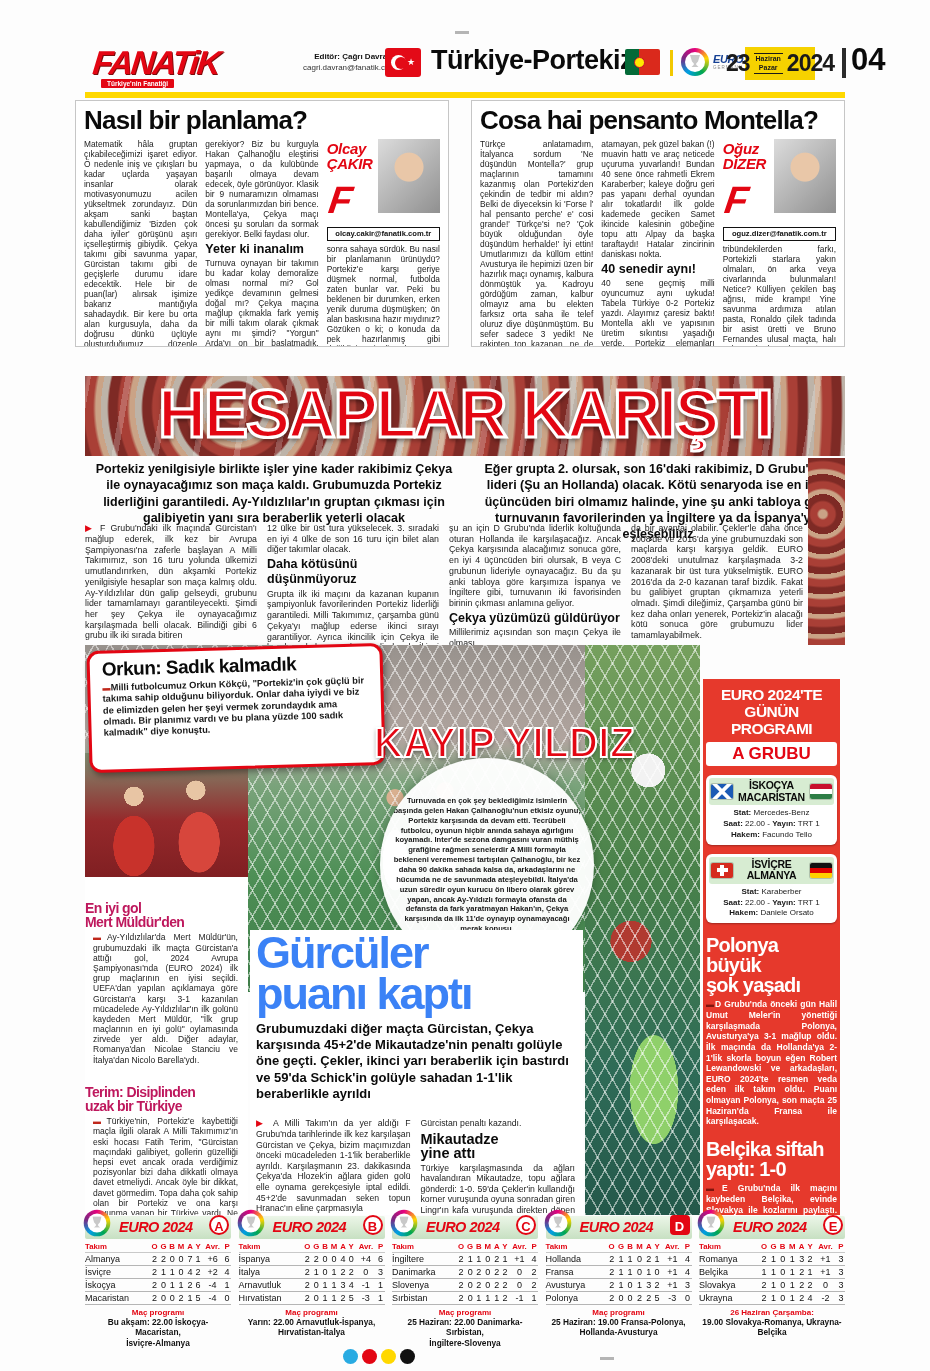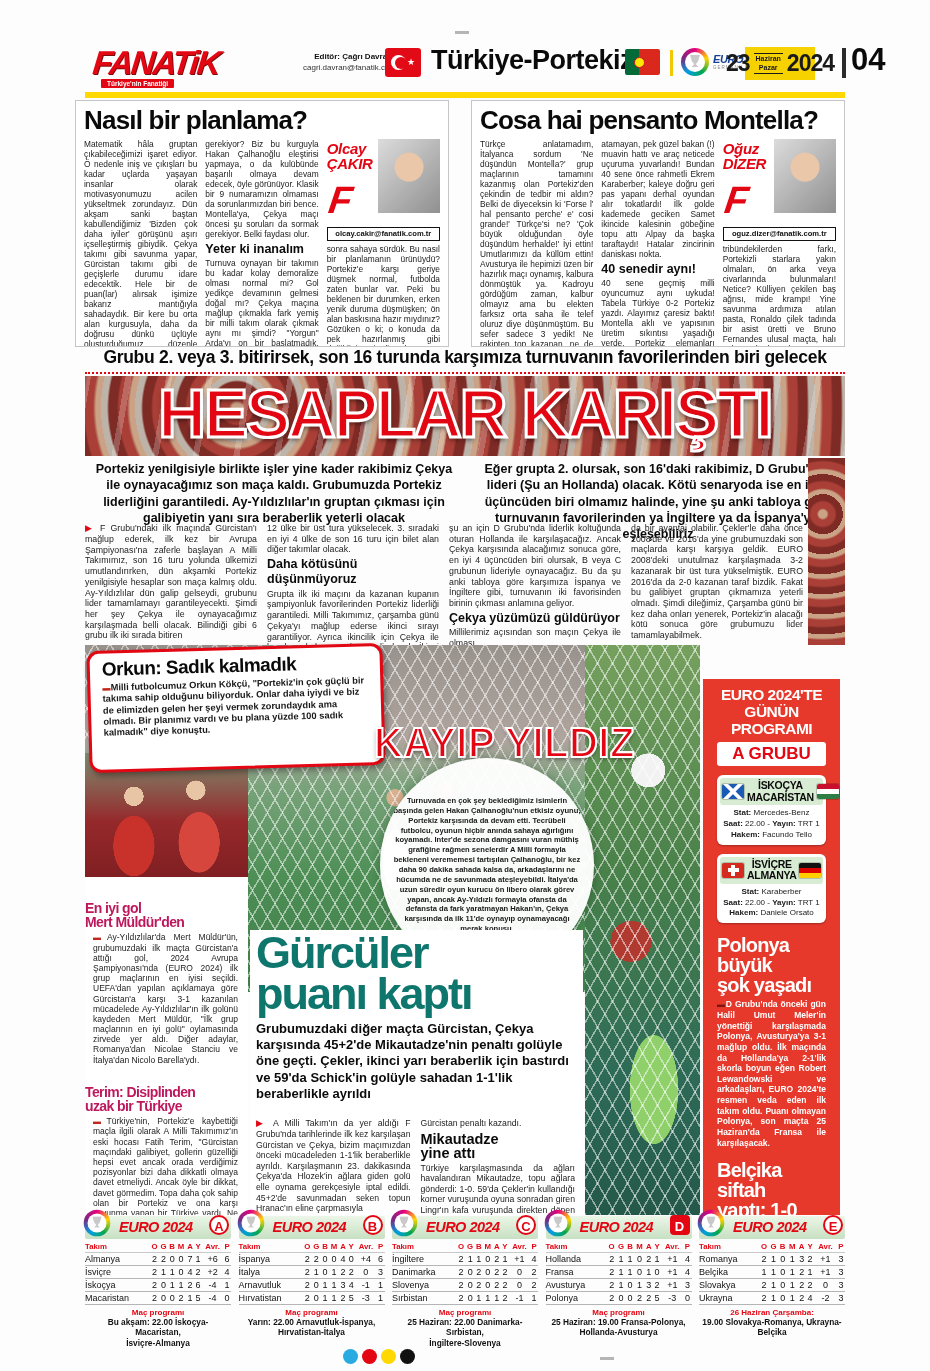--- a/index.html
+++ b/index.html
@@ -118,28 +118,28 @@
   #kayip-title{position:absolute;left:374px;top:720px;font-size:40px;font-weight:900;letter-spacing:0.5px;
     color:#e30613;-webkit-text-stroke:2px #fff;text-shadow:0 2px 4px rgba(0,0,0,.5);transform:scaleY(1.05);}
   #kayip-bubble{position:absolute;left:380px;top:758px;width:214px;height:214px;border-radius:50%;
     background:rgba(255,255,255,.96);box-shadow:0 0 10px rgba(0,0,0,.25);
     display:flex;align-items:center;justify-content:center;text-align:center;
     font-size:7.6px;line-height:1.3;font-weight:600;color:#1a1a1a;padding:16px 13px;overflow:hidden;}
   
   .larticle-title{margin:20px 0 3px;font-size:14px;font-weight:900;line-height:1.0;letter-spacing:-0.6px;color:#be185d;}
   .larticle-body{margin:0 8px 6px;font-size:8.5px;line-height:1.2;color:#222;}
   
-  #gurculer-title{margin:0;font-size:45px;font-weight:900;line-height:0.92;letter-spacing:-2px;color:#0f766e;}
+  #gurculer-title{margin:0;font-size:45px;font-weight:900;line-height:0.92;letter-spacing:-2px;color:#3b82f6;}
   #gurculer-intro{margin:6px 0 4px;font-size:13px;font-weight:700;line-height:1.25;color:#0a0a0a;}
   #gurculer-cols{display:flex;gap:10px;margin-top:16px;}
   #gurculer-cols .gcol{flex:1;font-size:8.7px;line-height:1.22;color:#222;}
   .gsub{font-weight:900;font-size:14.5px;line-height:1.0;margin:3px 0 2px;color:#0a0a0a;}
   
   #sidebar{position:absolute;left:703px;top:679px;width:137px;height:536px;background:#e6392c;
-    padding:7px 14px;overflow:hidden;}
+    padding:7px 3px;overflow:hidden;}
   #sidebar-title{color:#fff;font-weight:900;font-size:15.5px;line-height:1.1;text-align:center;letter-spacing:-0.5px;}
   #group-label{background:#fff;color:#e30613;font-weight:900;font-size:17px;text-align:center;
     border-radius:3px;margin-top:5px;padding:2px 0;}
   .match-card{background:#fff;border-radius:6px;margin-top:9px;padding:3px 3px 4px;box-shadow:0 1px 2px rgba(0,0,0,.3);}
   .match-teams{display:flex;align-items:center;gap:3px;background:#d7ecd2;border-radius:3px;padding:2px 2px;}
   .match-names{flex:1;text-align:center;font-weight:900;font-size:10.5px;line-height:1.1;color:#0a0a0a;letter-spacing:-0.3px;}
   .flag{width:22px;height:15px;border-radius:2px;flex:0 0 auto;box-shadow:0 0 0 1px rgba(0,0,0,.18);position:relative;}
   .flag-scotland{background:linear-gradient(45deg,transparent 42%,#fff 44% 56%,transparent 58%),
     linear-gradient(-45deg,transparent 42%,#fff 44% 56%,transparent 58%),#1c5bb5;}
   .flag-hungary{background:linear-gradient(#c8102e 0 33%,#fff 33% 66%,#2e7d46 66% 100%);}
@@ -259,21 +259,20 @@
           </div>
           <div class="author-photo" data-name="author-photo"></div>
           <div class="author-f" data-name="fanatik-f-icon">F</div>
           <div class="author-email" data-name="author-email">oguz.dizer@fanatik.com.tr</div>
         </div>
         <div class="jtext" data-name="opinion-col3">tribündekilerden farkı, Portekizli starlara yakın olmaları, ön arka veya civarlarında bulunmaları! Netice? Külliyen çekilen baş ağrısı, mide krampı! Yine savunma ardımıza atılan pasta, Ronaldo çilek tadında bir asist üretti ve Bruno Fernandes ulusal maçta, halı saha tadında gol yaptı: 0-3. İşimiz Çekya müsabakasına kaldı. Montella yine bir kadro saçmalığı mı yapacak, yoksa aklını başına mı toplayacak? Bakacağız nokta.</div>
       </div>
     </div>
   </div>
 
-  <div id="kicker" data-name="kicker-headline">Grubu 2. veya 3. bitirirsek, son 16 turunda karşımıza turnuvanın favorilerinden biri gelecek</div>
   <div id="crowd-photo" data-name="crowd-photo"></div>
   <div id="main-headline" data-name="main-headline">HESAPLAR KARIŞTI</div>
 
   <div class="intro" id="intro-left" data-name="intro-left">Portekiz yenilgisiyle birlikte işler yine kader rakibimiz Çekya ile oynayacağımız son maça kaldı. Grubumuzda Portekiz liderliğini garantiledi. Ay-Yıldızlılar'ın gruptan çıkması için galibiyetin yanı sıra beraberlik yeterli olacak</div>
   <div class="intro" id="intro-right" data-name="intro-right">Eğer grupta 2. olursak, son 16'daki rakibimiz, D Grubu'nun lideri (Şu an Hollanda) olacak. Kötü senaryoda ise en iyi 4 üçüncüden biri olmamız halinde, yine şu anki tabloya göre turnuvanın favorilerinden ya İngiltere ya da İspanya'yla eşleşebiliriz</div>
   <div id="body-cols" data-name="main-article-columns">
     <div class="bcol jtext"><span class="arrow" data-name="arrow-bullet-icon">▶ </span><span data-name="main-col1">F Grubu'ndaki ilk maçında Gürcistan'ı mağlup ederek, ilk kez bir Avrupa Şampiyonası'na zaferle başlayan A Milli Takımımız, son 16 turu yolunda ülkemizi umutlandırırken, dün akşamki Portekiz yenilgisiyle hesaplar son maça kalmış oldu. Ay-Yıldızlılar dün galip gelseydi, grubunu lider tamamlamayı garantileyecekti. Şimdi her şey Çekya ile oynayacağımız karşılaşmada belli olacak. Bilindiği gibi 6 grubu ilk iki sırada bitiren</span></div>
     <div class="bcol">
       <div class="jtext" data-name="main-col2a">12 ülke bir üst tura yükselecek. 3. sıradaki en iyi 4 ülke de son 16 turu için bilet alan diğer takımlar olacak.</div>
       <div class="bsub" data-name="main-subhead1">Daha kötüsünü düşünmüyoruz</div>

